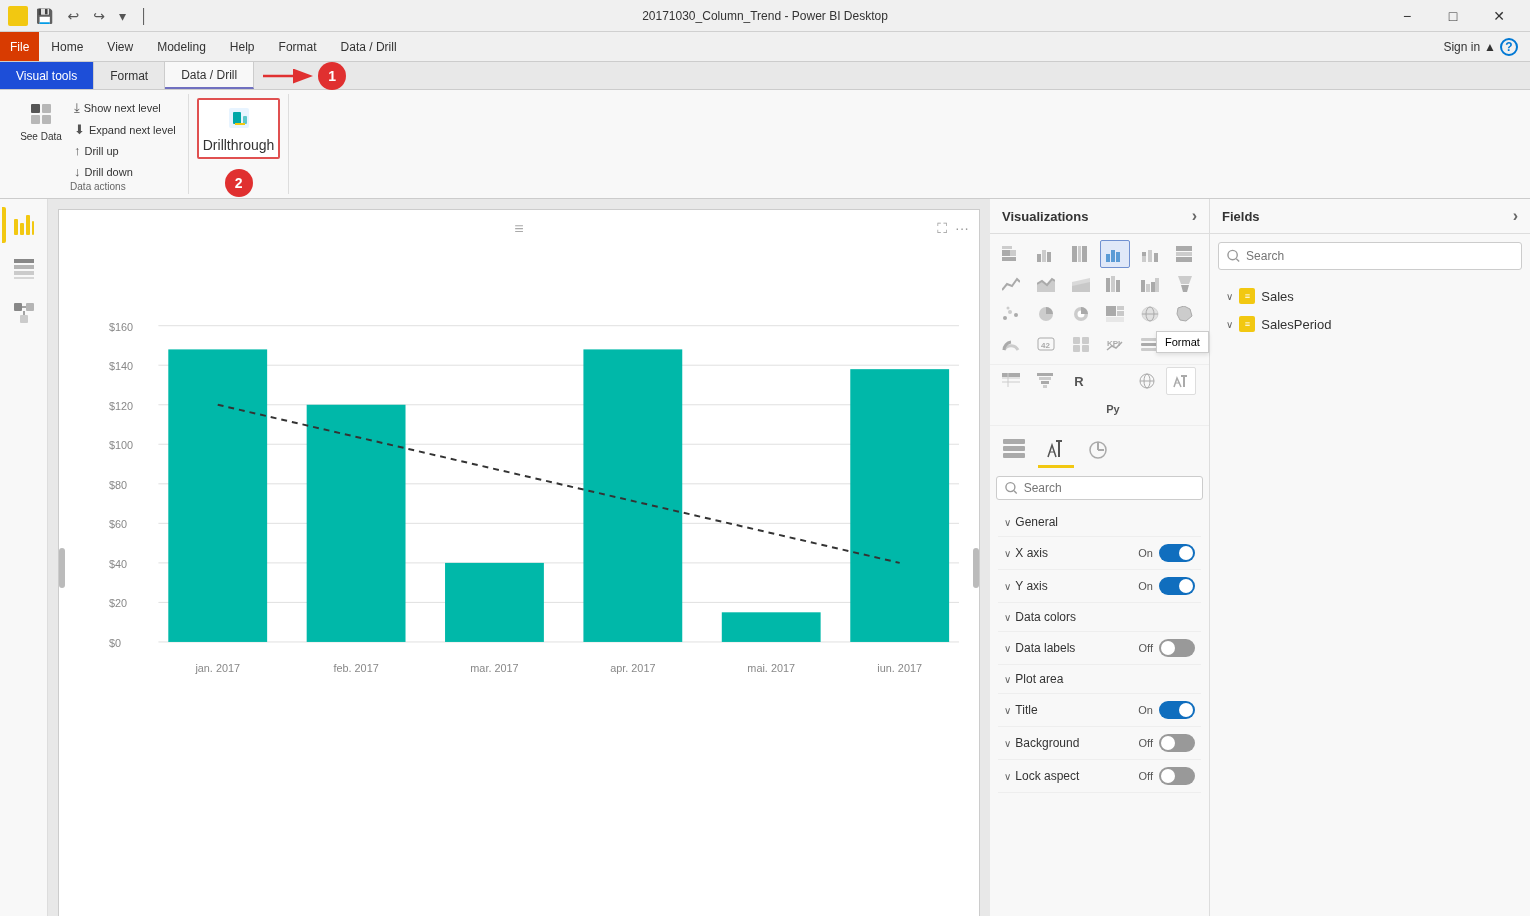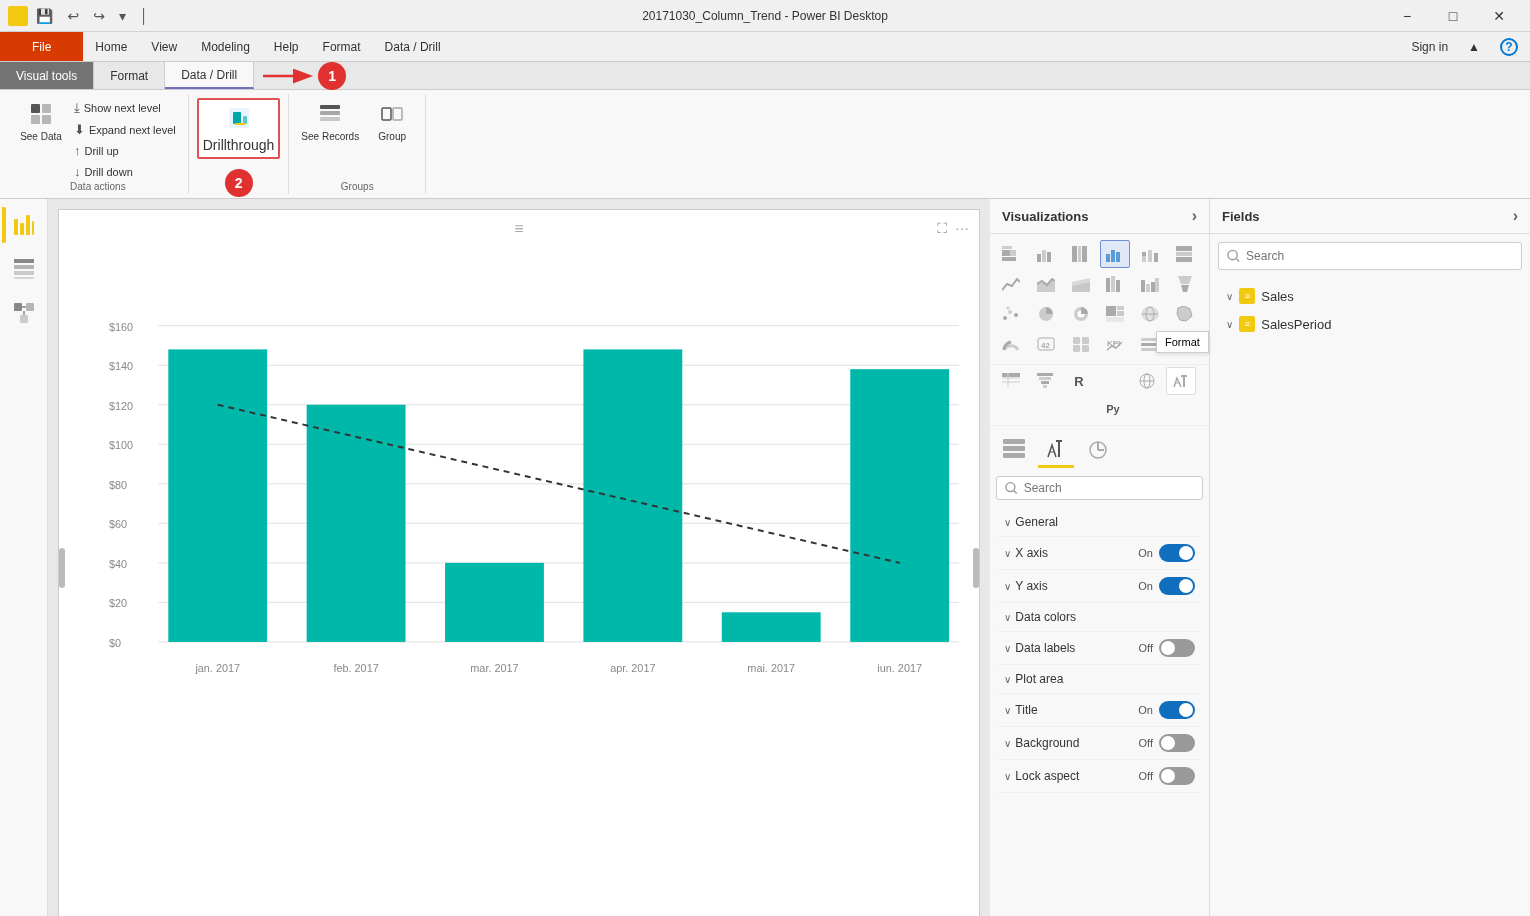--- a/index.html
+++ b/index.html
@@ -33,21 +33,21 @@
     }
     .menu-item {
       padding: 0 12px;
       height: 100%;
       display: flex;
       align-items: center;
       cursor: pointer;
       font-size: 12px;
       color: #333;
     }
-    .menu-item.file { background: #d83b01; color: #fff; padding: 0 32px; font-weight: 500; }
+    .menu-item.file { background: #d83b01; color: #fff; padding: 0 10px; font-weight: 500; }
 
     
     .ribbon {
       background: #f8f8f8;
       border-bottom: 1px solid #ccc;
     }
     .ribbon-tabs {
       display: flex;
       background: #e8e8e8;
       border-bottom: 1px solid #ccc;
@@ -57,21 +57,21 @@
       padding: 0 16px;
       display: flex;
       align-items: center;
       cursor: pointer;
       font-size: 12px;
       color: #333;
       height: 100%;
       border-right: 1px solid #ccc;
     }
     .ribbon-tab.visual-tools {
-      background: #737373;
+      background: #1d4ed8;
       color: #fff;
       font-weight: 500;
     }
     .ribbon-tab.active-sub {
       background: #f8f8f8;
       border-bottom: 2px solid #f8f8f8;
       margin-bottom: -1px;
       font-weight: 500;
     }
     .ribbon-tab.data-drill { border-bottom: 2px solid #7070c0; }
@@ -149,21 +149,21 @@
     }
     .ribbon-small-icon { font-size: 13px; color: #555; }
     .sign-in-btn {
       margin-left: auto;
       display: flex;
       align-items: center;
       padding: 0 12px;
       cursor: pointer;
       font-size: 12px;
       color: #333;
-      gap: 20px;
+      gap: 4px;
     }
 
     
     .main-area {
       display: flex;
       height: calc(916px - 32px - 30px - 116px);
       background: #e8e8e8;
     }
 
     
@@ -566,45 +566,20 @@
           </div>
           <span style="font-size:14px;">Drillthrough</span>
 
           <div class="annotation-circle" style="position:absolute;bottom:-40px;left:50%;transform:translateX(-50%);">
             <span>2</span>
           </div>
         </div>
       </div>
     </div>
 
-    <div class="ribbon-group">
-      <div class="ribbon-group-items">
-        <div class="ribbon-btn large">
-          <div class="ribbon-btn-icon">
-            <svg width="24" height="24" viewBox="0 0 24 24">
-                <rect x="2" y="3" width="20" height="4" rx="1" fill="#555"></rect>
-                <rect x="2" y="9" width="20" height="4" rx="1" fill="#555" opacity="0.5"></rect>
-                <rect x="2" y="15" width="20" height="4" rx="1" fill="#555" opacity="0.3"></rect>
-              </svg>
-          </div>
-          <span style="font-size:10px;text-align:center;line-height:1.2;">See
-Records</span>
-        </div>
-        <div class="ribbon-btn large">
-          <div class="ribbon-btn-icon">
-            <svg width="24" height="24" viewBox="0 0 24 24">
-                <rect x="2" y="6" width="9" height="12" rx="1" fill="none" stroke="#555" stroke-width="1.5"></rect>
-                <rect x="13" y="6" width="9" height="12" rx="1" fill="none" stroke="#555" stroke-width="1.5" opacity="0.5"></rect>
-              </svg>
-          </div>
-          <span style="font-size:10px;">Group</span>
-        </div>
-      </div>
-      <div class="ribbon-group-label">Groups</div>
-    </div>
   </div>
 </div>
 
 <div class="main-area">
 
   <div class="left-sidebar">
     <div style="position:relative;display:flex;align-items:center;">
       <div style="position:absolute;left:-4px;width:4px;height:36px;background:#F2C811;border-radius:0 2px 2px 0;"></div>
       <div class="sidebar-icon active">
         <svg width="22" height="22" viewBox="0 0 22 22">

